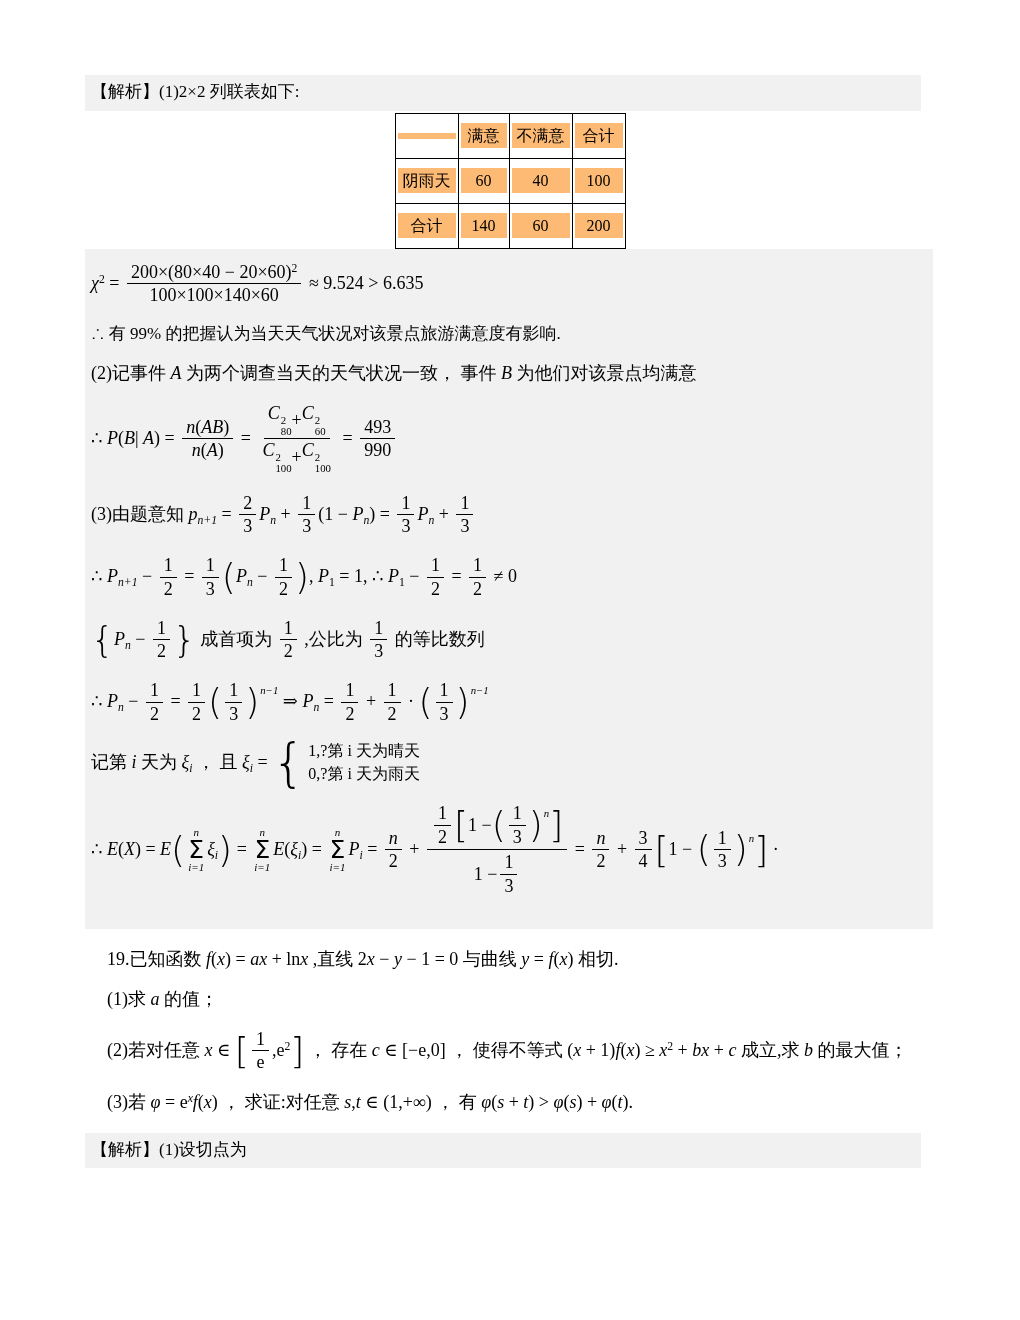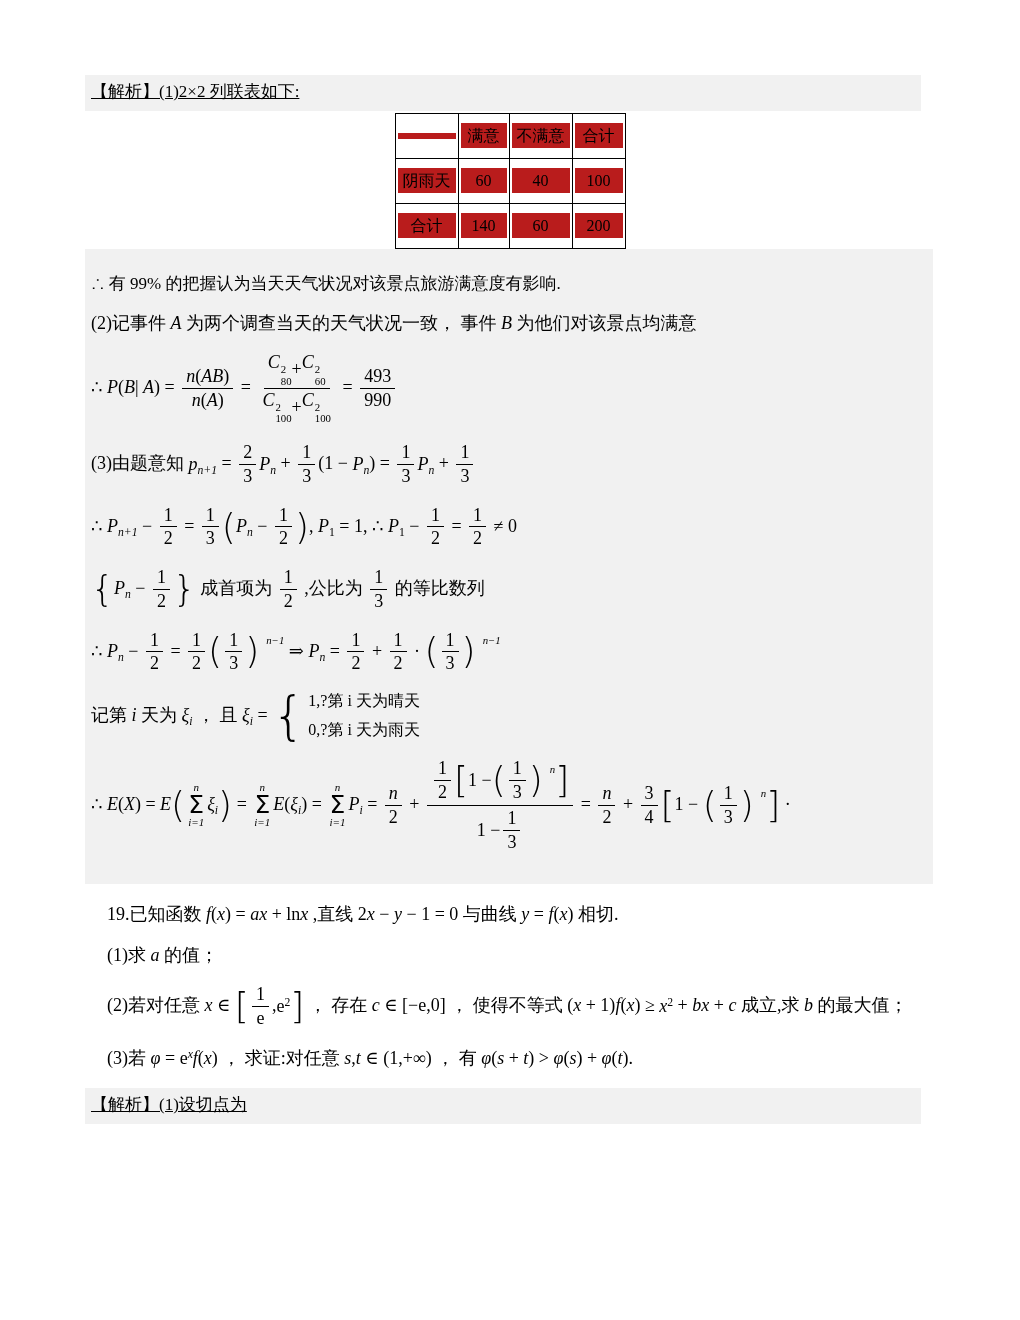--- a/index.html
+++ b/index.html
@@ -3,32 +3,32 @@
 <meta charset="utf-8">
 <style>
   html,body{margin:0;padding:0;}
   body{
     width:1020px;height:1320px;background:#ffffff;color:#000;
     font-family:"Liberation Serif","DejaVu Serif",serif;
     overflow:hidden;position:relative;
   }
   .strip{
     background:#f1f1f1;margin-left:85px;width:836px;box-sizing:border-box;
-    padding:8px 8px 9px 6px;font-size:17px;line-height:1.1;text-decoration:underline;
+    padding:8px 8px 9px 6px;font-size:17px;line-height:1.1;
   }
   #strip-top{margin-top:75px;}
   #strip-bottom{margin-top:18px;}
   .table-clip{
     height:138px;overflow:hidden;display:flex;justify-content:center;
     padding-top:2px;box-sizing:border-box;
   }
   table.ct{border-collapse:collapse;}
   .ct td{border:1px solid #000;padding:2px;background:#fff;height:31px;}
   .ct .in{
-    background:#b91c1c;text-align:center;font-size:16px;
+    background:#fdba74;text-align:center;font-size:16px;
     padding:3px 4px;line-height:1.2;white-space:nowrap;
   }
   .ct .c0{width:58px}.ct .c1{width:46px}.ct .c2{width:58px}.ct .c3{width:48px}
   .graybk{
     background:#f1f1f1;margin-left:85px;width:848px;box-sizing:border-box;
     padding:8px 8px 14px 6px;
   }
   .q19{margin-left:101px;width:848px;box-sizing:border-box;padding:14px 0 0 6px;}
   .line{margin:16px 0;font-size:17px;line-height:1.3;}
   .line.first{margin-top:4px;}
@@ -46,30 +46,30 @@
   sup{vertical-align:0.55em;}
   .ss{
     display:inline-flex;flex-direction:column;align-items:flex-start;
     font-size:60%;line-height:1.05;vertical-align:-0.45em;margin-left:1px;
   }
   .big{
     font-size:200%;font-weight:200;vertical-align:middle;line-height:0.85;
     font-family:"DejaVu Sans",sans-serif;
   }
   .pow{display:inline-flex;align-items:center;vertical-align:middle;}
-  .pow .exp{font-size:60%;position:relative;top:-1.1em;margin-left:7px;font-style:italic;}
+  .pow .exp{font-size:60%;position:relative;top:-1.1em;margin-left:1px;font-style:italic;}
   .sum{
     display:inline-flex;flex-direction:column;align-items:center;
     vertical-align:middle;line-height:1;margin:0 3px;
   }
   .sum .lim{font-size:11px;}
   .sum .sg{font-size:25px;line-height:0.95;font-family:"DejaVu Sans",sans-serif;}
   .cases{display:inline-flex;align-items:center;vertical-align:middle;}
   .cbr{font-size:290%;font-weight:200;line-height:0.8;margin-right:3px;font-family:"DejaVu Sans",sans-serif;}
-  .crows{display:inline-flex;flex-direction:column;gap:8px;font-size:16px;text-align:left;}
+  .crows{display:inline-flex;flex-direction:column;gap:2px;font-size:16px;text-align:left;}
 </style>
 </head>
 <body>
 
 <div class="strip" id="strip-top">
   <span>【解析】(1)2×2 列联表如下:</span>
 </div>
 
 <div class="table-clip">
   <table class="ct">
@@ -114,20 +114,29 @@
           </td>
         <td class="c3">
             <div class="in">200</div>
           </td>
       </tr>
     </tbody>
   </table>
 </div>
 
 <div class="graybk">
+  <div class="line fm first"><span class="tk"><span class="it">χ</span><sup>2</sup></span><span class="tk"> = </span><span class="frac">
+        <span class="fn">
+          <span class="tk">200×</span>
+          <span class="tk"><span>(80×40 − 20×60)</span><sup>2</sup></span>
+        </span>
+        <span class="fd">
+          <span class="tk">100×100×140×60</span>
+        </span>
+      </span><span class="tk"> ≈ 9.524 &gt; 6.635</span></div>
   <div class="line">∴ 有 99% 的把握认为当天天气状况对该景点旅游满意度有影响.</div>
   <div class="line fm"><span class="tk">(2)记事件 </span><span class="tk it">A</span><span class="tk"> 为两个调查当天的天气状况一致， 事件 </span><span class="tk it">B</span><span class="tk"> 为他们对该景点均满意</span></div>
   <div class="line fm"><span class="tk">∴ </span><span class="tk it">P</span><span class="tk">(</span><span class="tk it">B</span><span class="tk">| </span><span class="tk it">A</span><span class="tk">) = </span><span class="frac">
         <span class="fn">
           <span class="tk it">n</span>
           <span class="tk">(</span>
           <span class="tk it">AB</span>
           <span class="tk">)</span>
         </span>
         <span class="fd">

